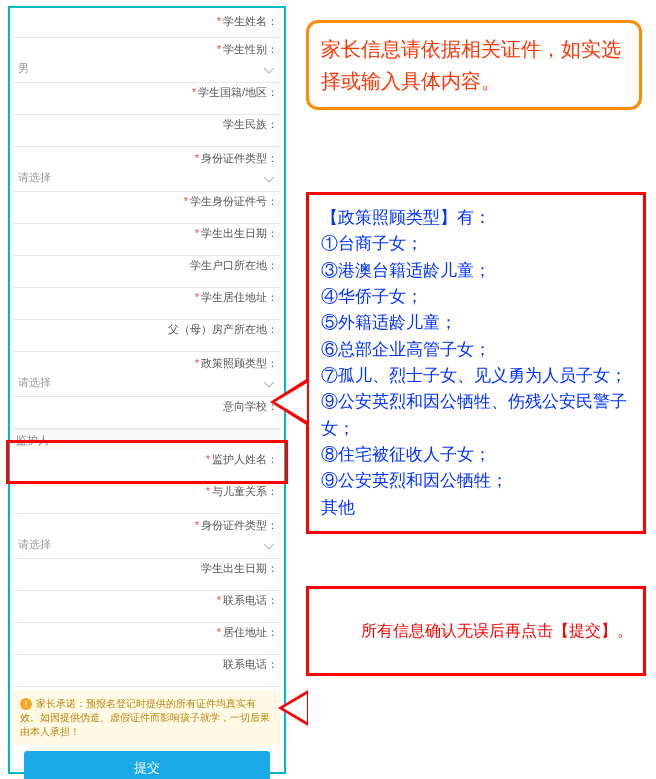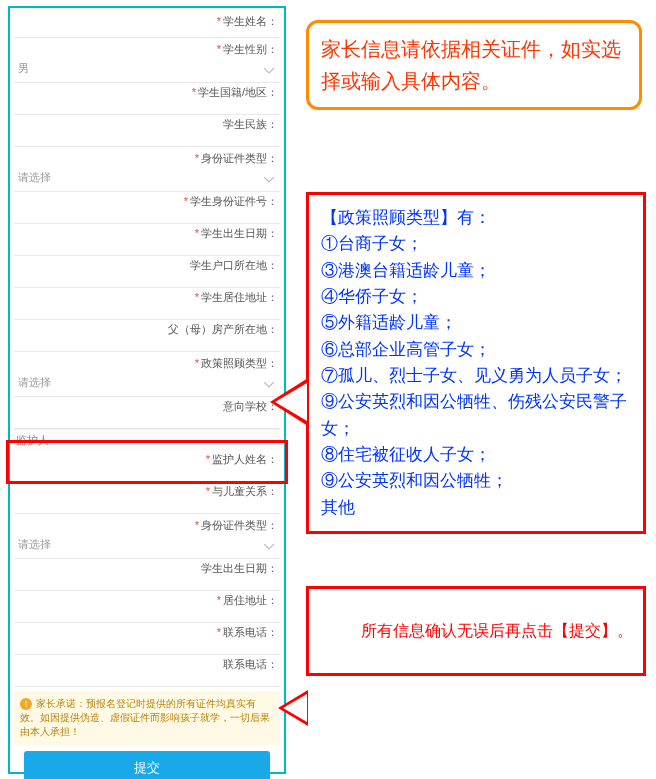--- a/index.html
+++ b/index.html
@@ -248,25 +248,25 @@
             <path d="M0 0 L5 5 L10 0" stroke="#bbb" fill="none" stroke-width="1.2"></path>
           </svg>
         </span>
     </div>
 
     <div class="form-row tall">
       <span class="form-label"><span>学生出生日期：</span></span>
     </div>
 
     <div class="form-row tall">
+      <span class="form-label"><span class="req">*</span><span>联系电话：</span></span>
+    </div>
+
+    <div class="form-row tall">
       <span class="form-label"><span class="req">*</span><span>居住地址：</span></span>
-    </div>
-
-    <div class="form-row tall">
-      <span class="form-label"><span class="req">*</span><span>联系电话：</span></span>
     </div>
 
     <div class="form-row tall">
       <span class="form-label"><span>联系电话：</span></span>
     </div>
 
     <div class="warning-box">
       <span class="warning-icon">!</span><span>家长承诺：预报名登记时提供的所有证件均真实有效。如因提供伪造、虚假证件而影响孩子就学，一切后果由本人承担！</span>
     </div>
 

